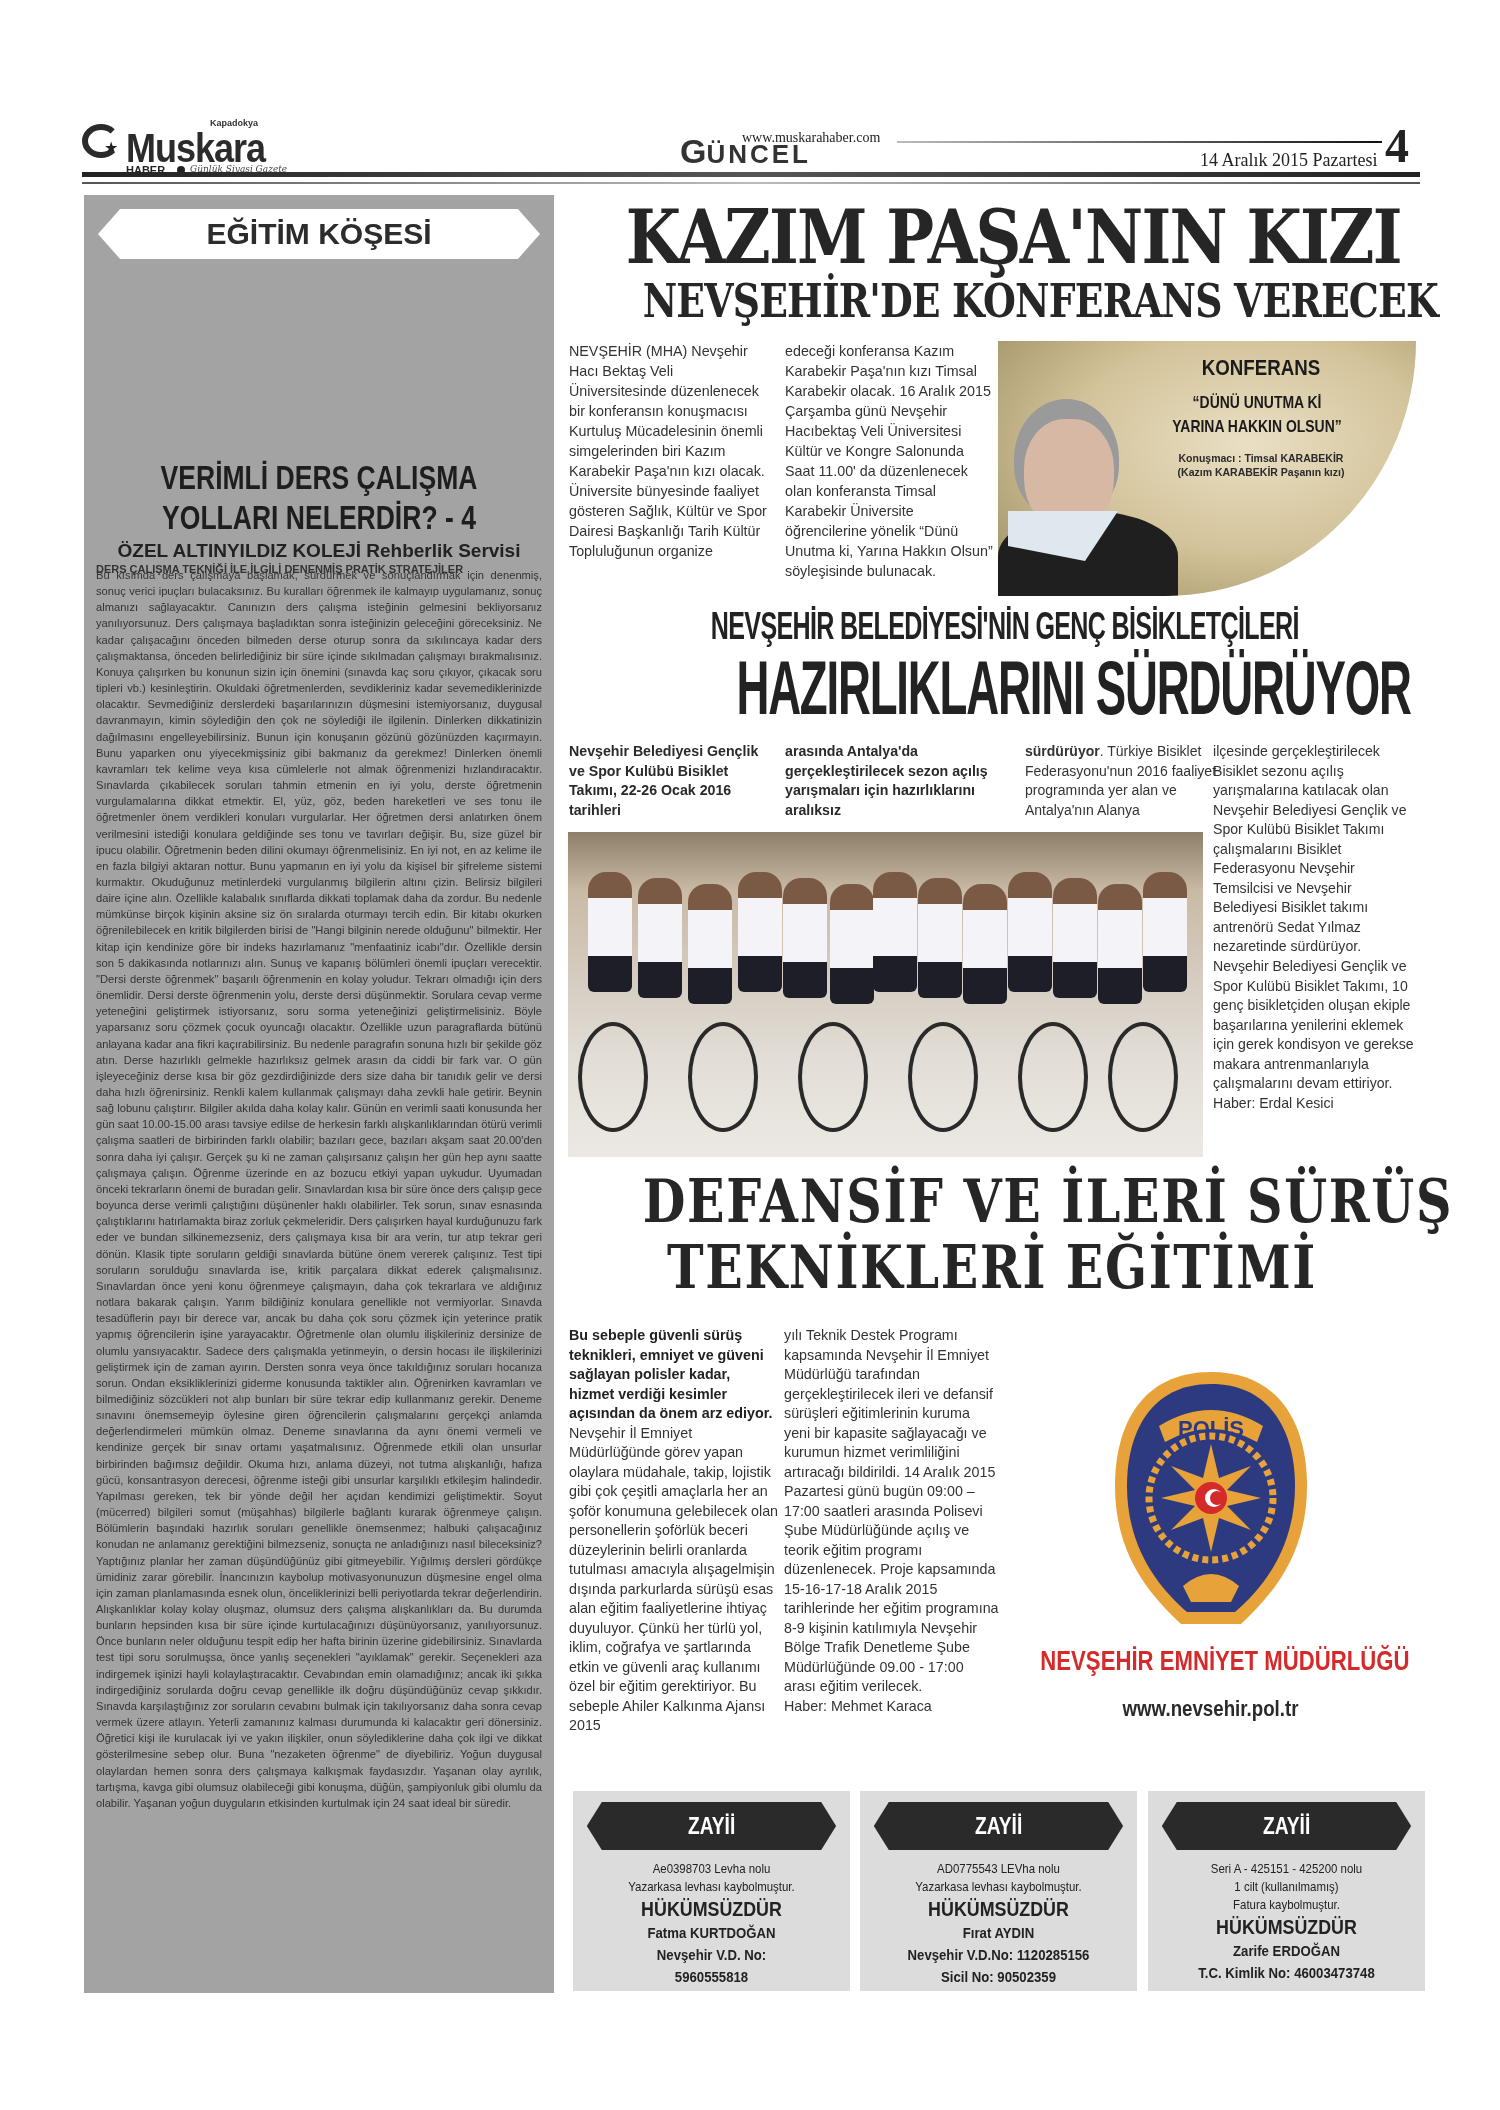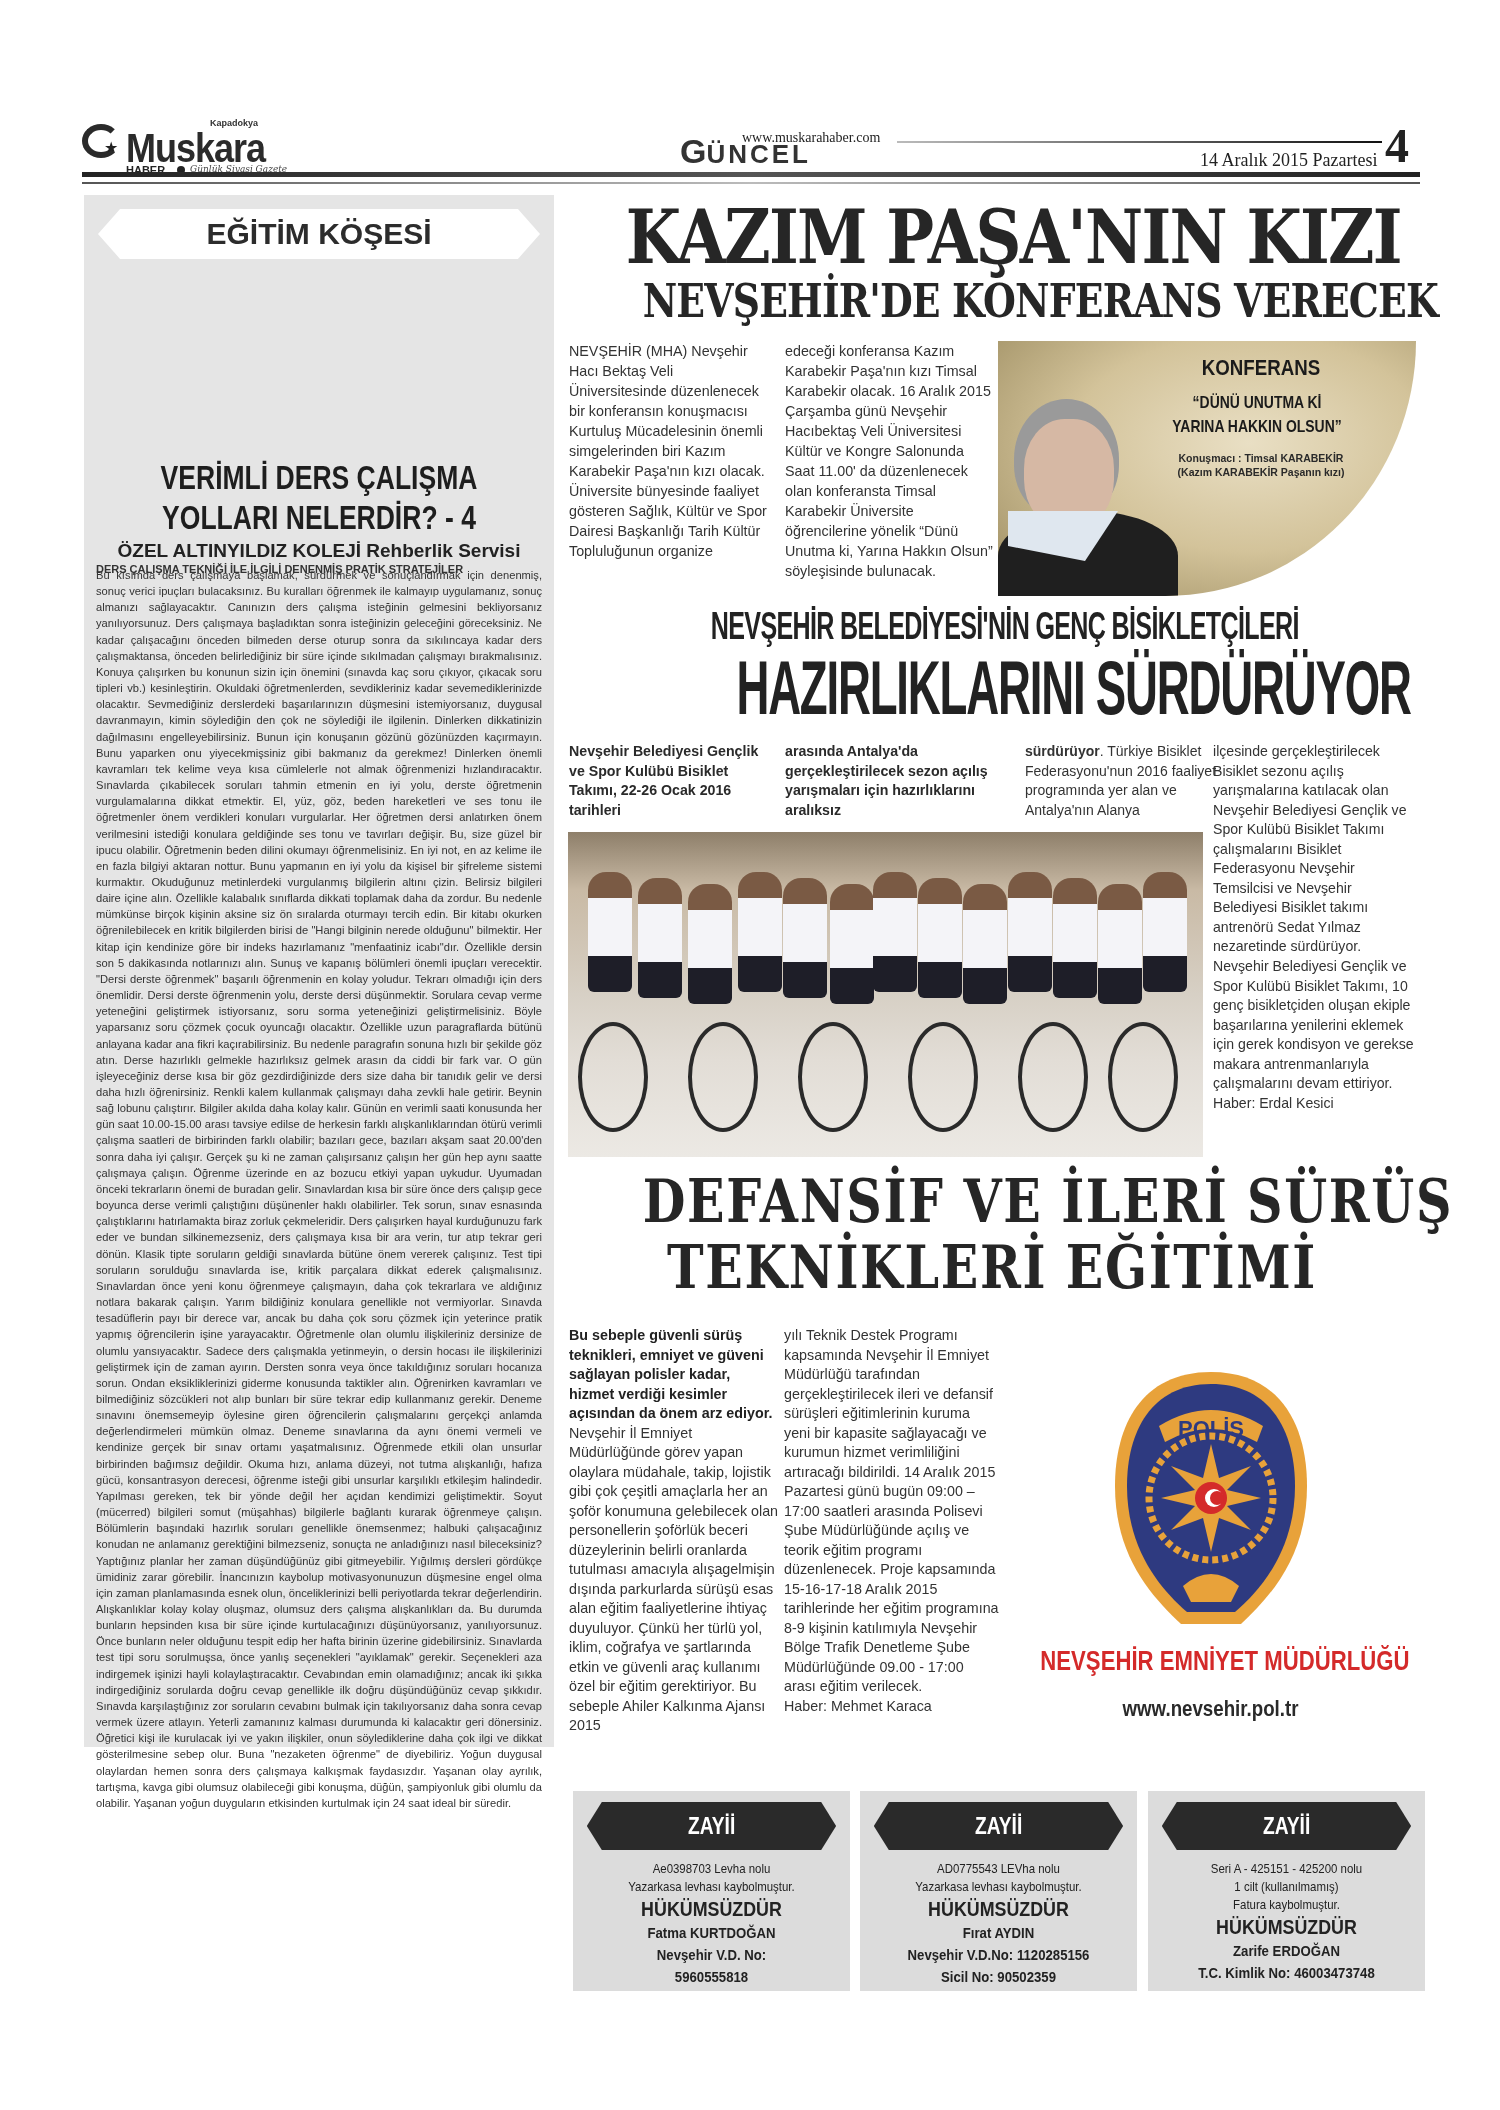--- a/index.html
+++ b/index.html
@@ -20,21 +20,21 @@
   .section-name { position: absolute; left: 598px; top: 22px; font-family: "Liberation Sans", sans-serif; font-weight: 900; font-size: 26px; letter-spacing: 3px; color: #333; }
   .section-name .big { font-size: 34px; letter-spacing: 0; }
   .site-url { position: absolute; left: 660px; top: 20px; font-family: "Liberation Serif", serif; font-size: 14px; color: #222; }
   .url-rule { position: absolute; left: 815px; top: 31px; width: 485px; height: 2px; background: linear-gradient(90deg,#bbb,#111); }
   .issue-date { position: absolute; left: 1118px; top: 40px; font-family: "Liberation Serif", serif; font-size: 18px; color: #222; }
   .page-number { position: absolute; left: 1303px; top: 8px; font-family: "Liberation Serif", serif; font-weight: bold; font-size: 48px; color: #222; }
   .rule-thick { position: absolute; left: 0; top: 62px; width: 1338px; height: 5px; background: linear-gradient(90deg,#222,#555 50%,#222); }
   .rule-thin { position: absolute; left: 0; top: 72px; width: 1338px; height: 2px; background: linear-gradient(90deg,#555,#bbb 50%,#555); }
 
   
-  .edu { position: absolute; left: 84px; top: 195px; width: 470px; height: 1552px; background: #e5e5e5; }
+  .edu { position: absolute; left: 84px; top: 195px; width: 470px; height: 1798px; background: #a3a3a3; }
   .banner { position: absolute; left: 14px; top: 14px; width: 442px; height: 50px; background: #fff;
             clip-path: polygon(5% 0,95% 0,100% 50%,95% 100%,5% 100%,0 50%); display:flex; align-items:center; justify-content:center; }
   .banner span { font-family: "Liberation Sans", sans-serif; font-weight: 900; font-size: 30px; color: #2c2c2c; letter-spacing: 0px; }
   .school-ad { position: absolute; left: 10px; top: 72px; width: 448px; height: 170px; overflow: hidden;
                background: linear-gradient(180deg,#cfe0ee 0%,#e9f0f5 38%,#b89a64 55%,#8b7a4a 70%,#6f7a44 85%,#8a8f5a 100%); }
   .school-ad .school-name { position: absolute; left: 0; width: 100%; top: 14px; text-align: center; font-family: "Liberation Sans", sans-serif; font-weight: 900; font-size: 20px; letter-spacing: 7px; color: #1f3c8a; }
   .school-ad .school-motto { position: absolute; left: 0; width: 100%; top: 40px; text-align: center; font-style: italic; font-size: 9px; color: #333; }
   .school-ad .school-award { position: absolute; left: 0; width: 100%; top: 54px; text-align: center; font-size: 7px; font-weight: bold; color: #1f2f70; }
   .school-ad .emblem { position: absolute; left: 192px; top: 80px; width: 48px; height: 48px; border-radius: 50%; background: #2a6fc2; border: 4px solid #1b3a86; }
   .school-ad .bldg1 { position: absolute; left: 8px; top: 122px; width: 230px; height: 48px; background: repeating-linear-gradient(90deg,#f4f4f4 0 12px,#3a3a4a 12px 16px); border-top: 6px solid #c44a38; }

